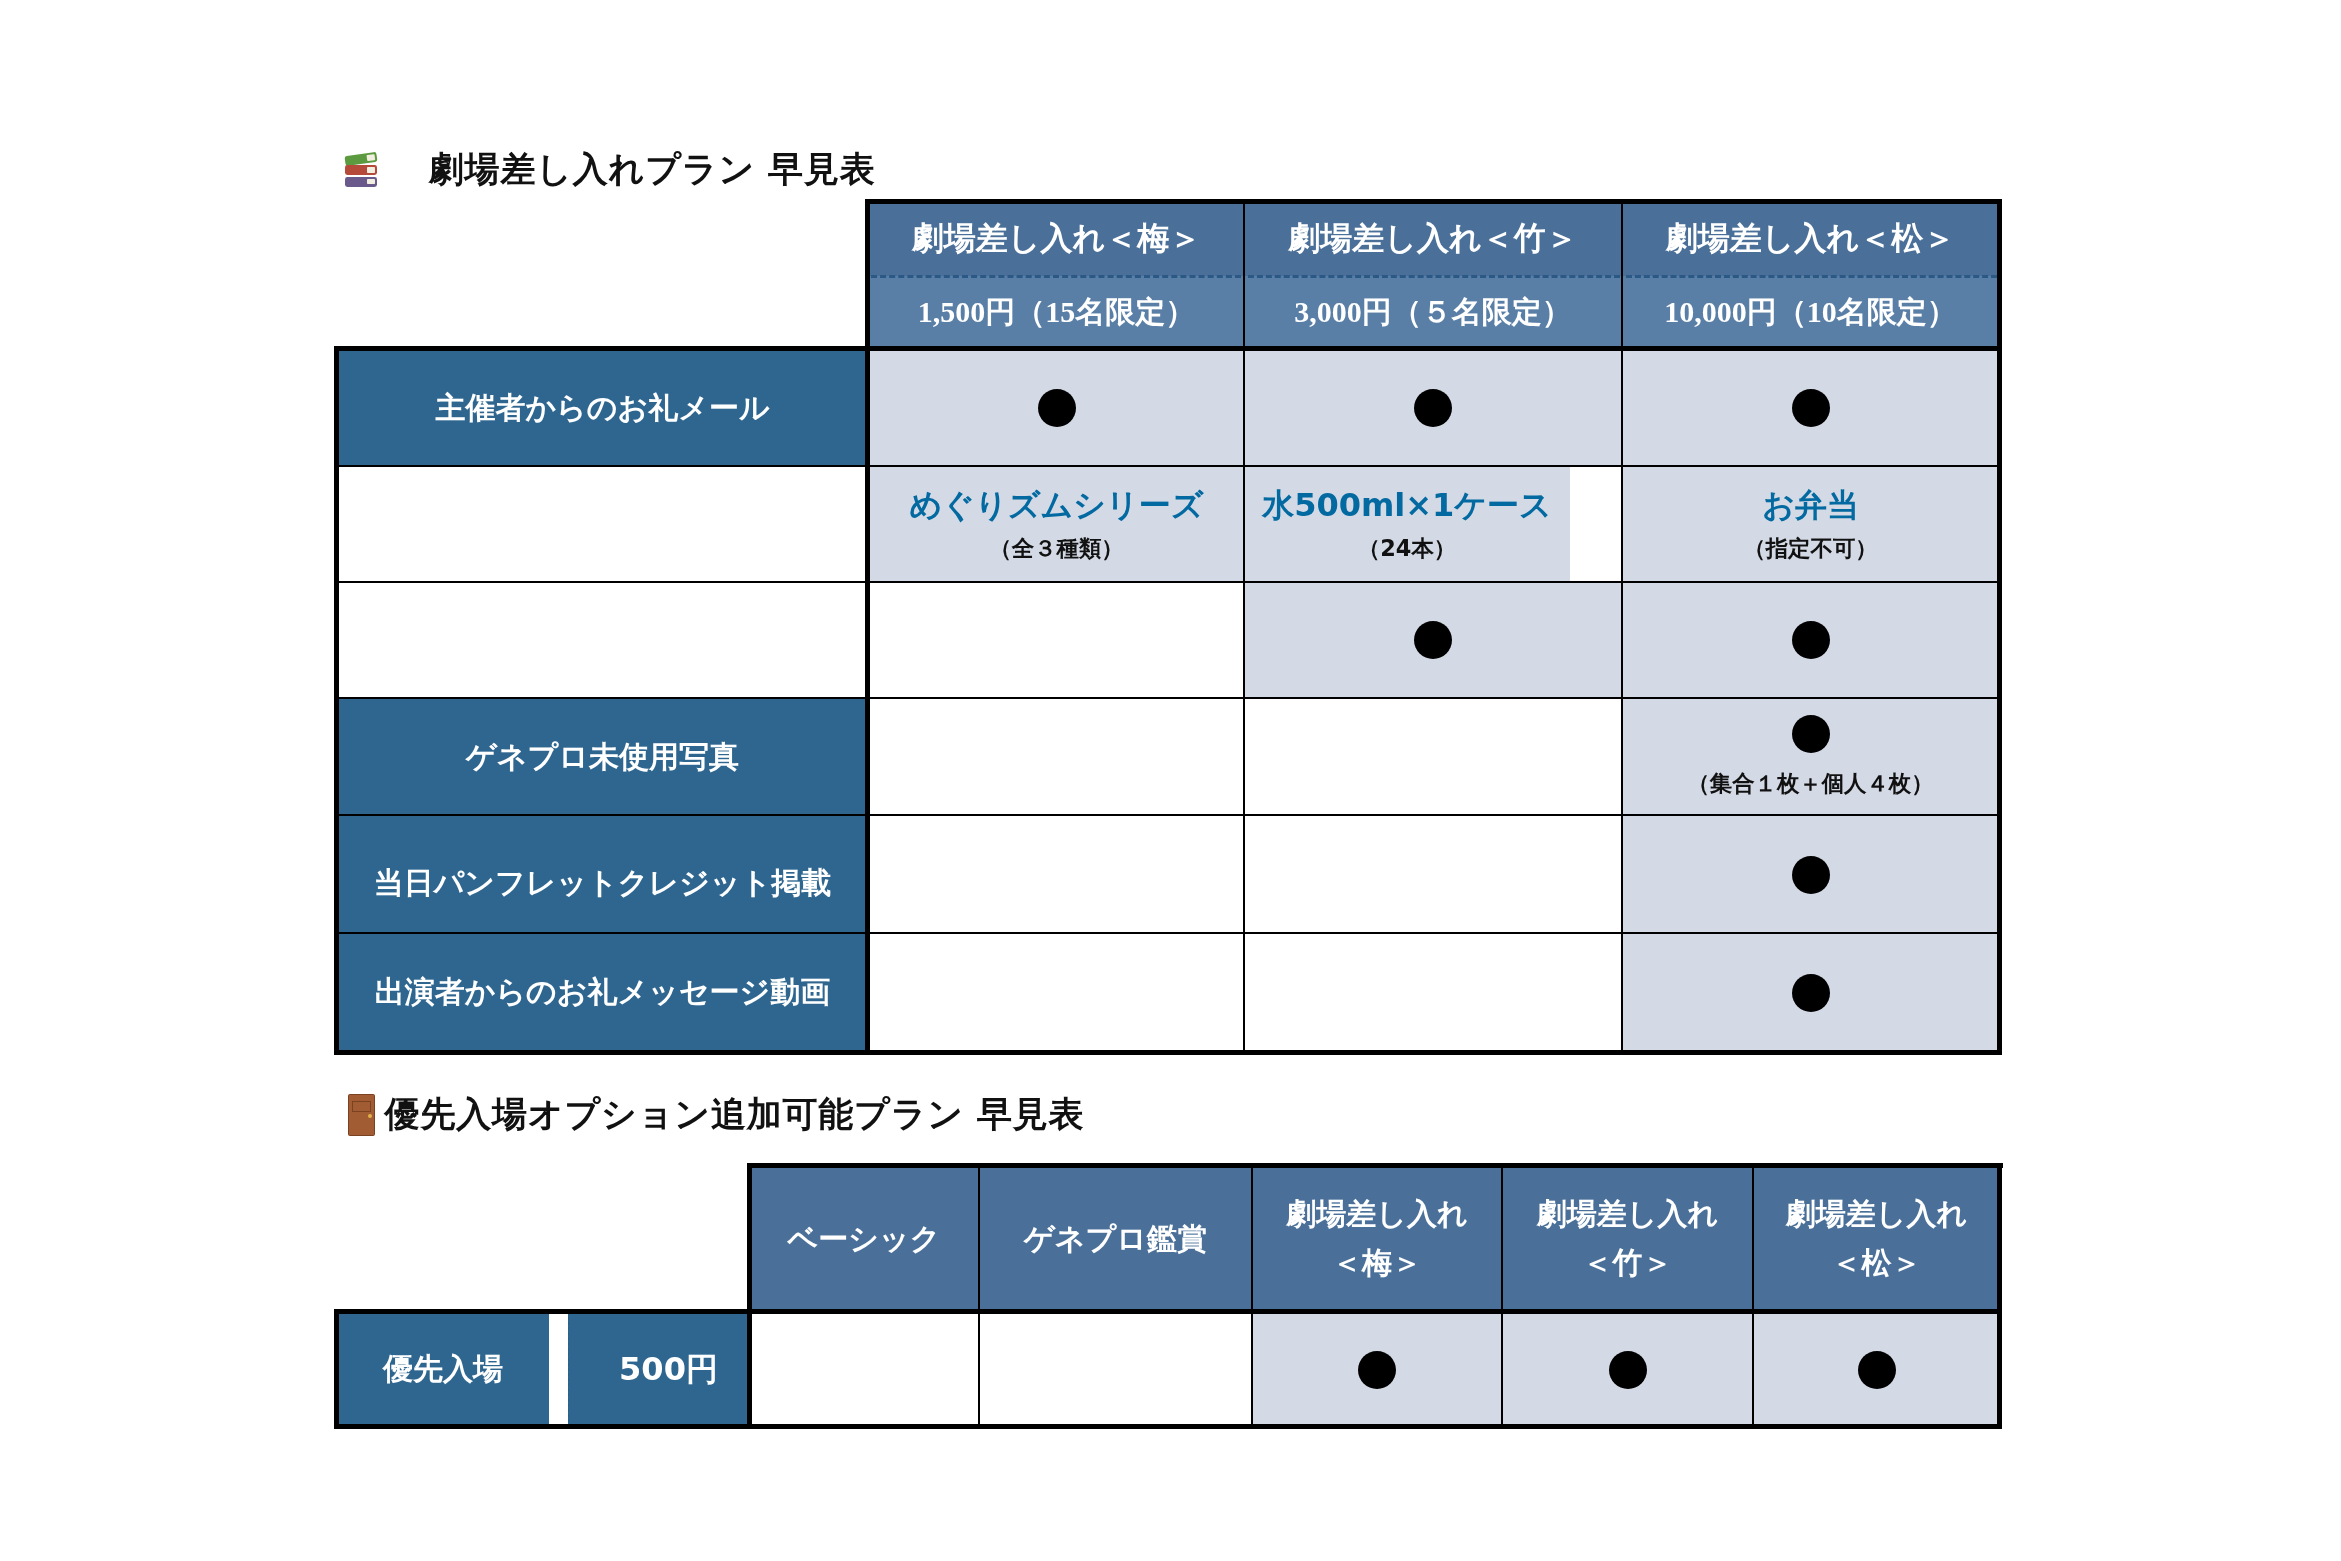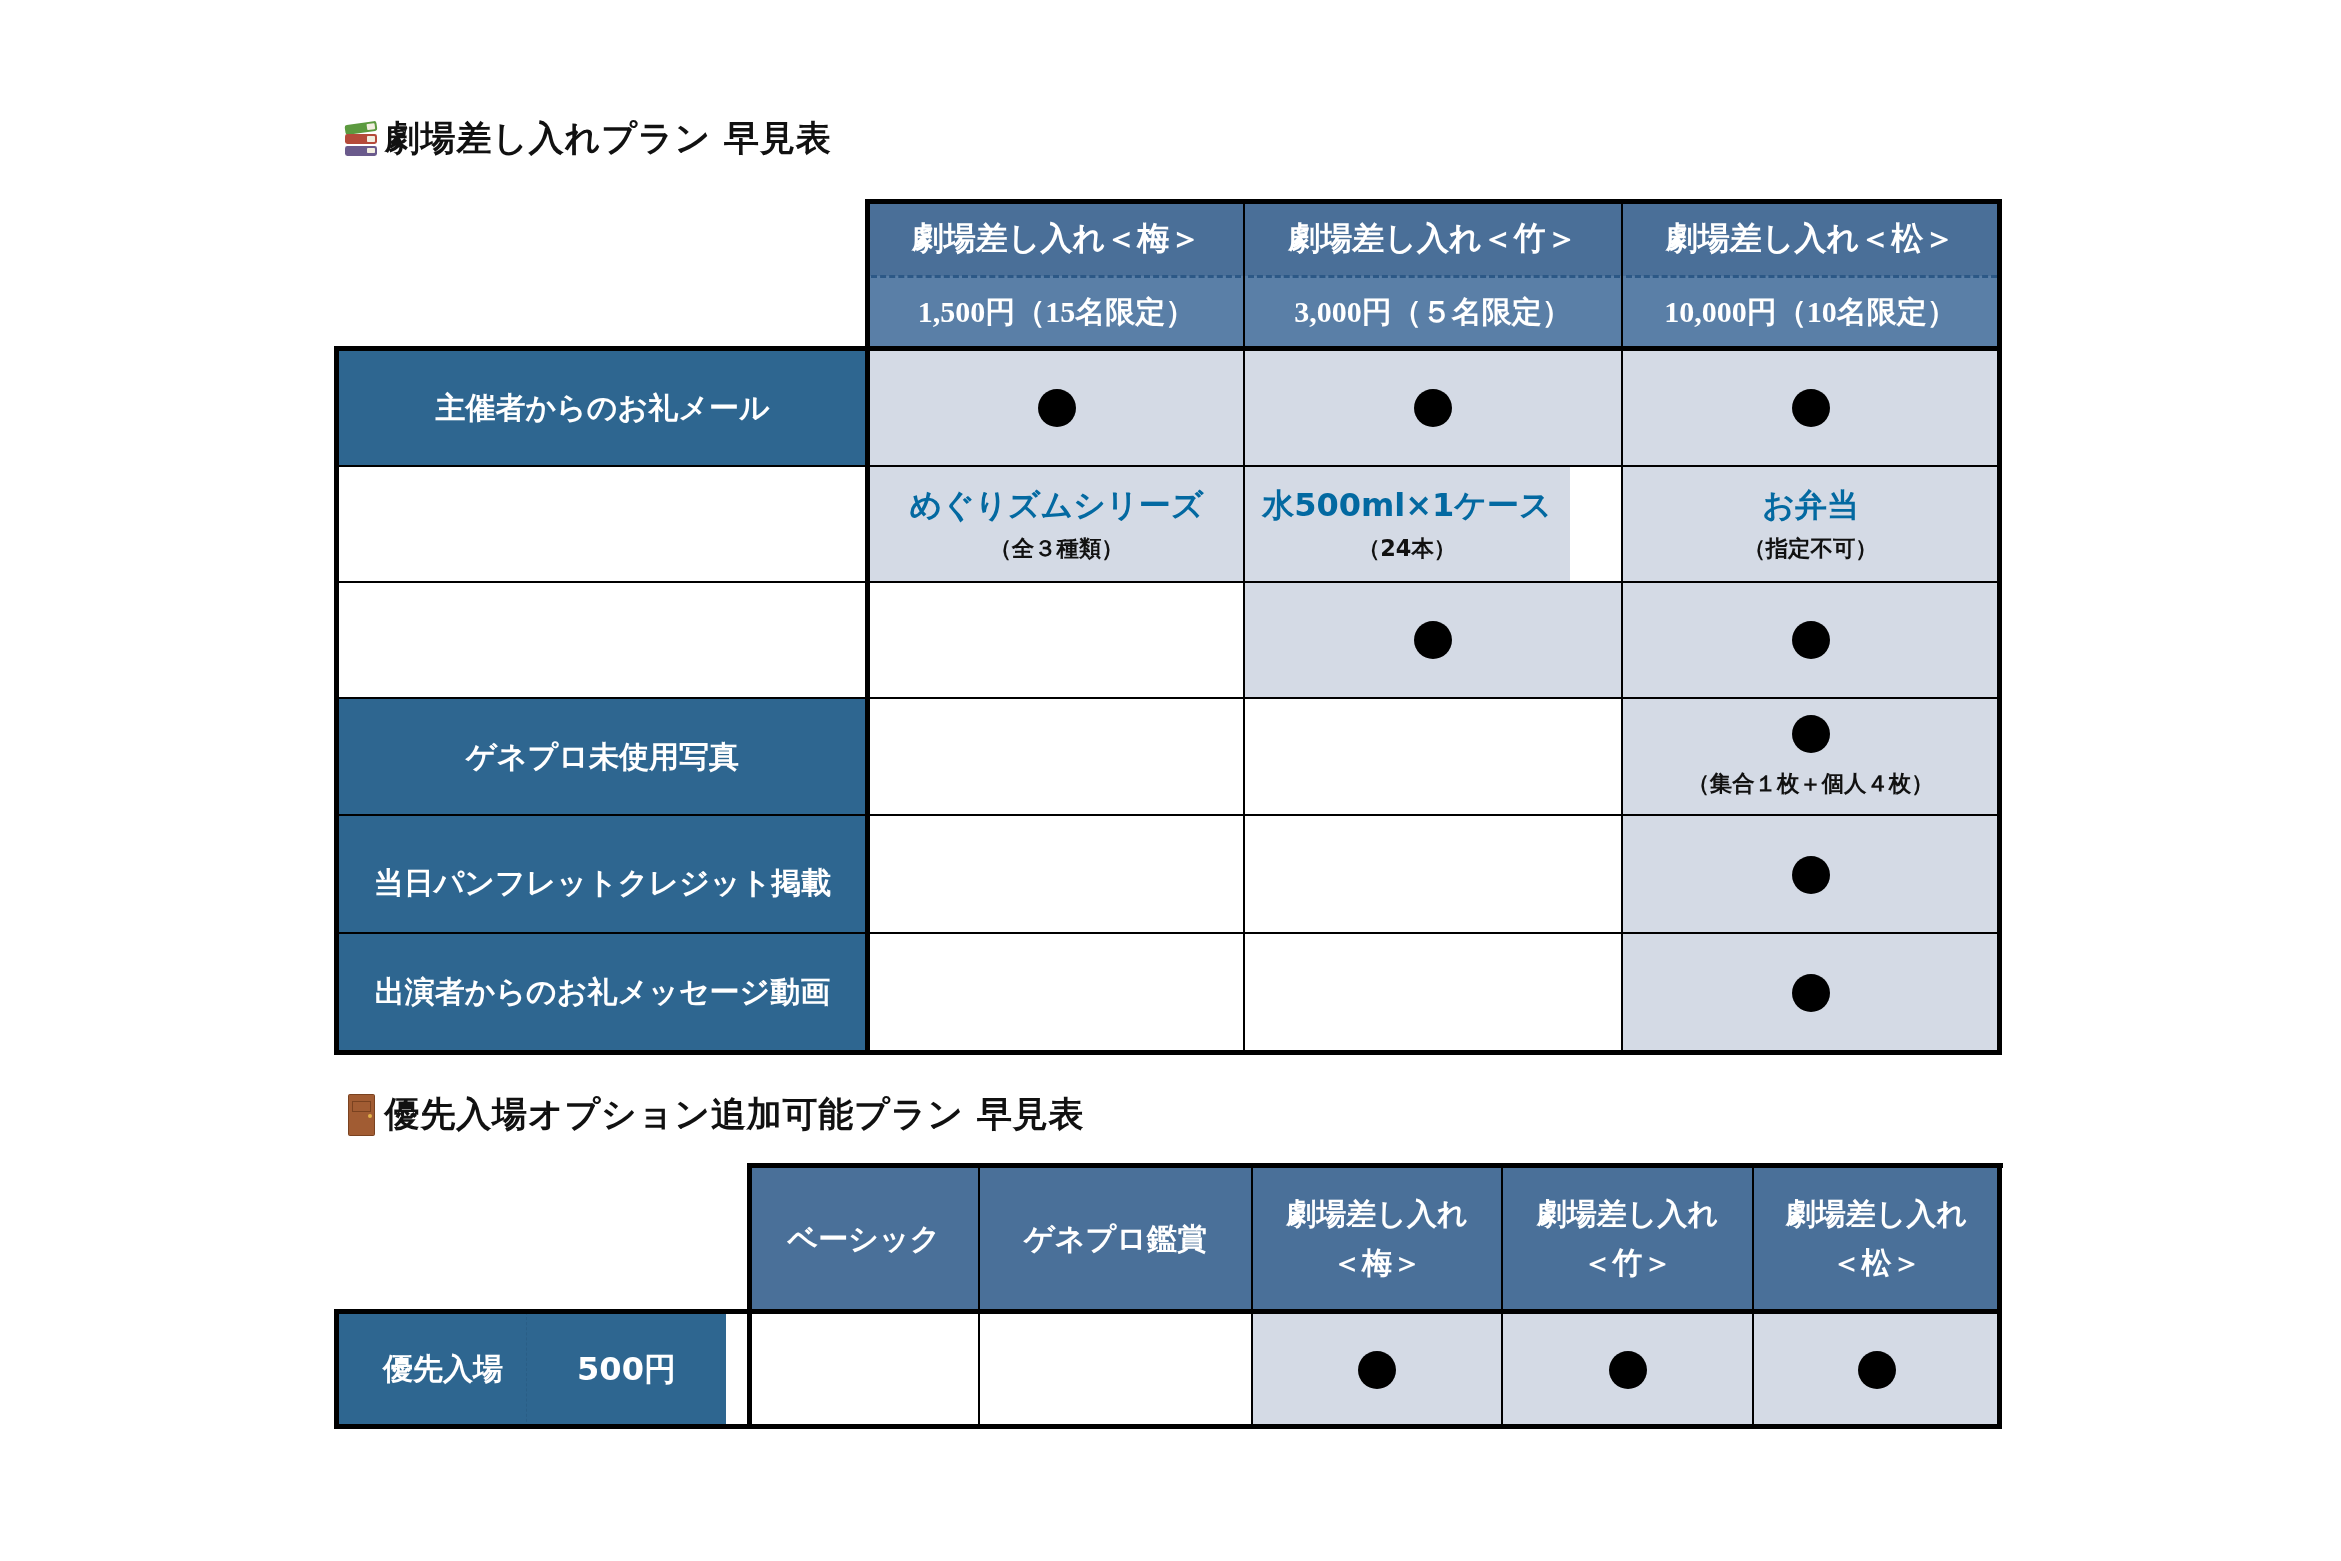--- a/index.html
+++ b/index.html
@@ -37,21 +37,21 @@
     .line { position: absolute; background: #000; }
     .txt-main { font-size: 32px; color: #0369a1; text-align: right; }
     .txt-sub { font-size: 22.4px; color: #111; margin-top: 4.8px; }
     .hdr-txt { font-size: 32px; color: #fff; }
     .lbl-sub { font-size: 24px; margin-top: 3.2px; }
     .dash { position: absolute; height: 0; border-top: 3.2px dashed #2c5886; }
   </style>
 </head>
 <body>
 
-<div class="section-title" style="left:343px; top:115px;">
+<div class="section-title" style="left:343px; top:146px;gap:44px;">
   <span class="ico books">
     <span class="b b1"></span>
       <span class="b b2"></span>
       <span class="b b3"></span>
   </span>
   <span>劇場差し入れプラン 早見表</span>
 </div>
 
 <div class="tbl" id="t1" style="left:0;top:0;width:2342px;height:1562px;">
     <div class="cell hdr top" style="left:868px;top:201px;width:377px;height:75px;">
@@ -166,21 +166,21 @@
       <span class="hdr-txt" style="font-size:30px;">劇場差し入れ</span>
       <span class="hdr-txt" style="font-size:30px;margin-top:8px;">＜竹＞</span>
     </div>
     <div class="cell hdr" style="left:1753px;top:1166px;width:247px;height:146px;">
       <span class="hdr-txt" style="font-size:30px;">劇場差し入れ</span>
       <span class="hdr-txt" style="font-size:30px;margin-top:8px;">＜松＞</span>
     </div>
     <div class="cell lbl" style="left:337px;top:1312px;width:212px;height:115px;">
       <span>優先入場</span>
     </div>
-    <div class="cell lbl" style="left:526px;top:1312px;width:200px;height:115px;border-left:1.6px dashed #2a5e86;">
+    <div class="cell lbl" style="left:568px;top:1312px;width:200px;height:115px;border-left:1.6px dashed #2a5e86;">
       <span style="font-size:32px;">500円</span>
     </div>
     <div class="cell off" style="left:749px;top:1312px;width:230px;height:115px;"></div>
     <div class="cell off" style="left:979px;top:1312px;width:273px;height:115px;"></div>
     <div class="cell on" style="left:1252px;top:1312px;width:250px;height:115px;">
       <span class="dot"></span>
     </div>
     <div class="cell on" style="left:1502px;top:1312px;width:251px;height:115px;">
       <span class="dot"></span>
     </div>

